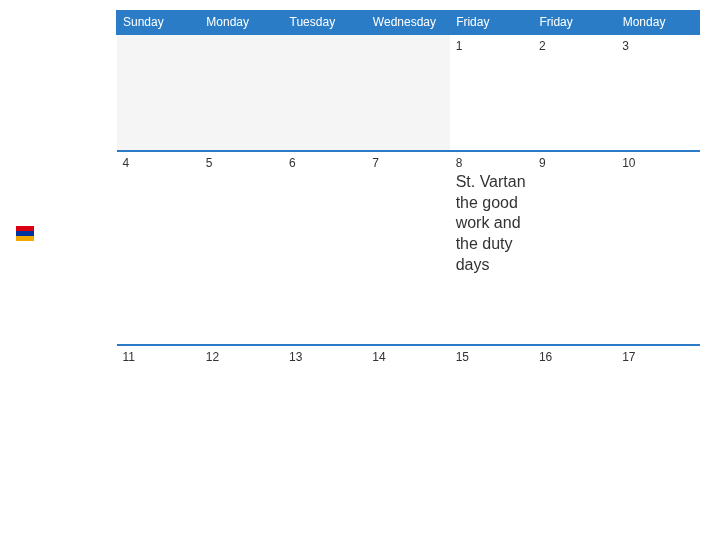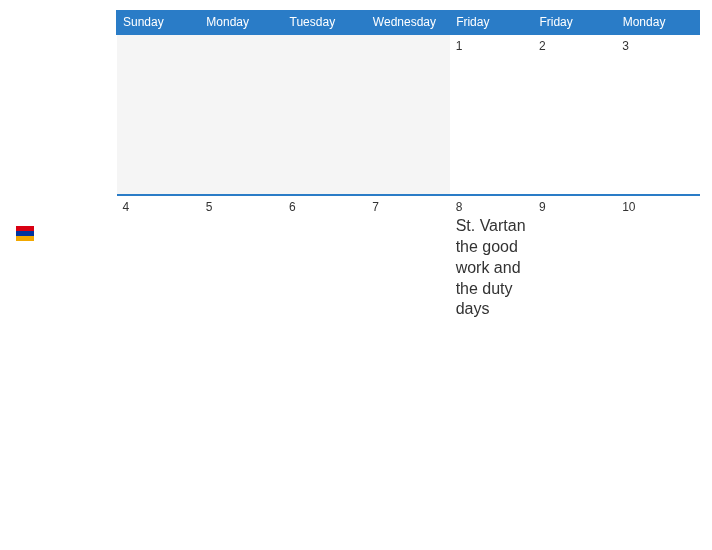--- a/index.html
+++ b/index.html
@@ -167,15 +167,38 @@
             <span class="day-number">8</span>
             <div class="event-text">St. Vartan the good work and the duty days</div>
           </td>
           <td>
             <span class="day-number">9</span>
           </td>
           <td>
             <span class="day-number">10</span>
           </td>
         </tr>
+        <tr>
+          <td>
+            <span class="day-number">11</span>
+          </td>
+          <td>
+            <span class="day-number">12</span>
+          </td>
+          <td>
+            <span class="day-number">13</span>
+          </td>
+          <td>
+            <span class="day-number">14</span>
+          </td>
+          <td>
+            <span class="day-number">15</span>
+          </td>
+          <td>
+            <span class="day-number">16</span>
+          </td>
+          <td>
+            <span class="day-number">17</span>
+          </td>
+        </tr>
       </tbody>
   </table>
 </div>
 
 </body></html>

